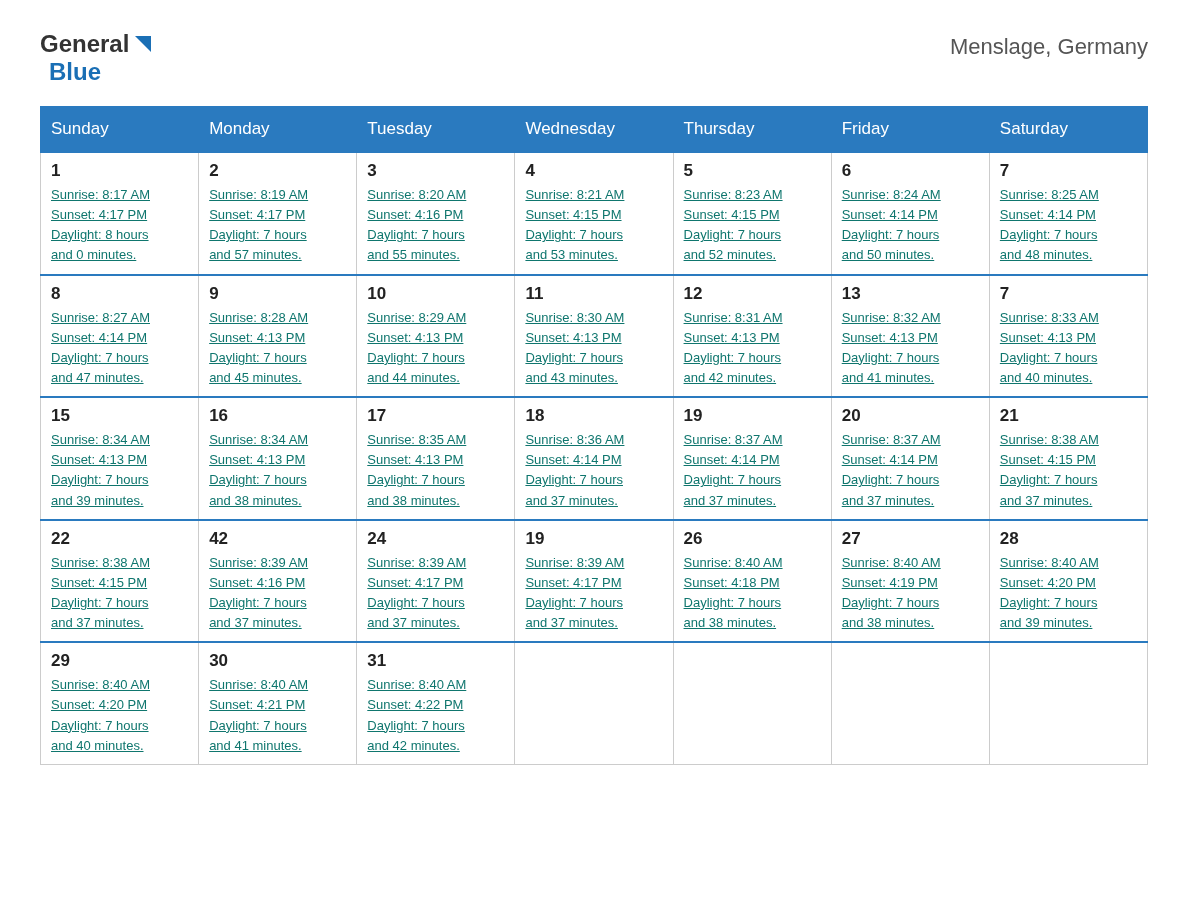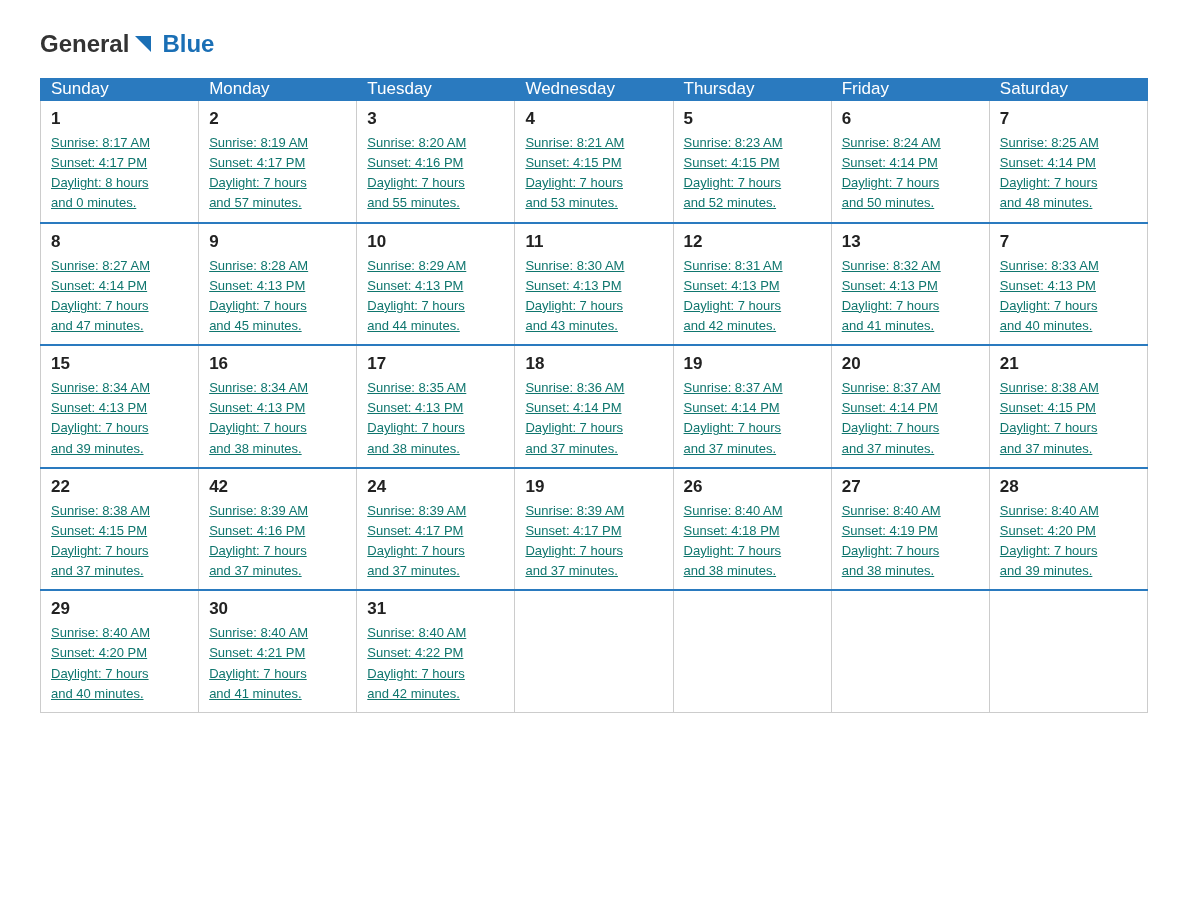--- a/index.html
+++ b/index.html
@@ -32,21 +32,21 @@
     }
     .calendar {
       width: 100%;
       border-collapse: collapse;
       border: 1px solid #aaa;
     }
     .calendar th {
       background-color: #2a7abf;
       color: white;
       text-align: left;
-      padding: 0 10px;
+      padding: 12px 10px;
       font-size: 17px;
       font-weight: normal;
       border: 1px solid #2a7abf;
       margin-left: 48px;
     }
     .calendar td {
       vertical-align: top;
       padding: 8px 10px;
       border: 1px solid #ccc;
       width: 14.28%;
@@ -72,21 +72,21 @@
     .empty-cell {
       background: #fff;
     }
     
     .logo-container {
       display: flex;
       align-items: center;
     }
     .logo-icon {
       display: flex;
-      flex-direction: row;
+      flex-direction: column;
       margin-right: 0;
     }
     .logo-top-row {
       display: flex;
       align-items: center;
     }
   </style>
 </head>
 <body>
 
@@ -98,20 +98,21 @@
         <svg width="22" height="22" viewBox="0 0 22 22" style="margin-left:2px; margin-top:2px;">
           <polygon points="4,2 20,2 20,18" fill="#1a6fb5"></polygon>
         </svg>
       </div>
       <div>
         <span style="font-size:24px; font-weight:bold; color:#1a6fb5; margin-left:9px;">Blue</span>
       </div>
     </div>
   </div>
   <div class="title-section">
+    <div class="location">Menslage, Germany</div>
   </div>
 </div>
 
 <table class="calendar">
   <thead>
     <tr>
       <th>Sunday</th>
       <th>Monday</th>
       <th>Tuesday</th>
       <th>Wednesday</th>

